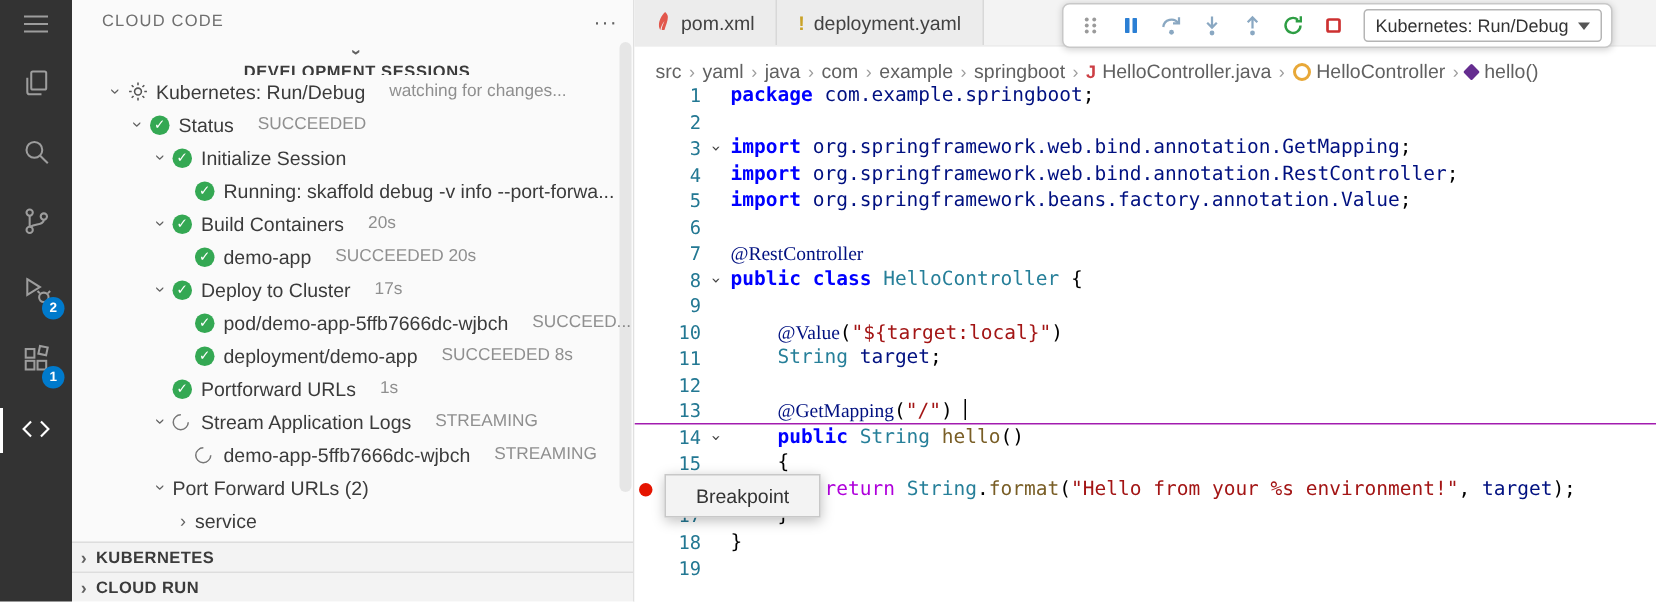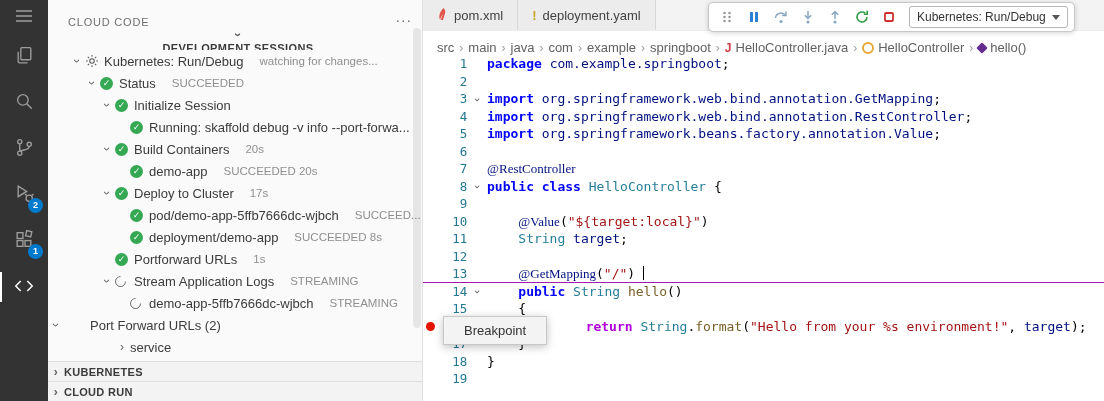--- a/index.html
+++ b/index.html
@@ -10,21 +10,21 @@
   .activitybar{width:48px;background:#333333;flex:none;display:flex;flex-direction:column;align-items:stretch;color:#9d9d9d;}
   .ab-item{height:46px;display:flex;align-items:center;justify-content:center;position:relative;cursor:pointer;color:#9d9d9d;}
   .ab-item.menu{height:34px;}
   .ab-item svg{stroke:currentColor;fill:none;stroke-width:1.3;}
   .ab-item.active{color:#ffffff;}
   .ab-item.active::before{content:"";position:absolute;left:0;top:8px;bottom:8px;width:2px;background:#fff;}
   .badge{position:absolute;right:5px;bottom:5px;background:#007acc;color:#fff;border-radius:50%;min-width:15px;height:15px;font-size:9px;line-height:15px;text-align:center;font-weight:bold;}
 
   
   .sidebar{width:374px;flex:none;background:#fafafa;border-right:1px solid #e0e0e0;position:relative;overflow:hidden;}
-  .sb-header{height:28px;display:flex;align-items:flex-end;padding:0 10px 0 20px;color:#6f6f6f;font-size:11px;letter-spacing:.8px;}
+  .sb-header{height:28px;display:flex;align-items:center;padding:0 10px 0 20px;color:#6f6f6f;font-size:11px;letter-spacing:.8px;}
   .sb-header .more{margin-left:auto;color:#616161;font-size:14px;cursor:pointer;}
   .tree{position:absolute;top:28px;left:0;right:0;bottom:40px;overflow:hidden;}
   .trow{height:22px;display:flex;align-items:center;white-space:nowrap;color:#3b3b3b;font-size:13px;cursor:pointer;overflow:hidden;}
   .trow.root{font-weight:bold;font-size:11px;letter-spacing:.4px;flex-direction:column;}
   .chev{display:inline-block;width:16px;flex:none;text-align:center;color:#616161;font-size:12px;}
   .chev.down{transform:rotate(90deg);}
   .icon-slot{width:19px;flex:none;display:flex;align-items:center;justify-content:flex-start;}
   .ic-check{width:13px;height:13px;border-radius:50%;background:#34a853;color:#fff;font-size:9px;line-height:13px;text-align:center;display:inline-block;}
   .ic-spin{width:11px;height:11px;border-radius:50%;border:1.5px solid #777;border-right-color:transparent;display:inline-block;transform:rotate(-45deg);box-sizing:border-box;}
   .tlabel{overflow:hidden;text-overflow:ellipsis;}
@@ -56,21 +56,21 @@
   .code-row{display:flex;height:17.5px;line-height:17.5px;box-sizing:border-box;white-space:pre;}
   .code-row.current{border-bottom:1px solid #a21caf;}
   .gutter{width:64px;flex:none;display:flex;align-items:center;height:100%;}
   .bp-slot{width:14px;padding-left:3px;display:flex;align-items:center;}
   .bp-dot{width:9px;height:9px;border-radius:50%;background:#e51400;}
   .lnum{width:28px;text-align:right;color:#237893;font-size:12.5px;cursor:pointer;}
   .fold{width:20px;text-align:center;color:#424242;}
   .fold .chev{font-size:11px;color:#424242;}
   .ct{white-space:pre;}
   .tk-kw{color:#0000ff;font-weight:bold;}
-  .tk-ctrl{color:#af00db;font-weight:bold;margin-left:36px;}
+  .tk-ctrl{color:#af00db;font-weight:normal;}
   .tk-type{color:#267f99;}
   .tk-str{color:#a31515;}
   .tk-fn{color:#795e26;}
   .tk-var{color:#001080;}
   .tk-ns{color:#001080;}
   .tk-ann{color:#001080;font-family:Liberation Serif, serif;}
   .tk-pl{color:#000000;}
   .cursor{display:inline-block;width:1.5px;height:14px;background:#000;vertical-align:-2px;}
   .bp-tooltip{position:absolute;left:20px;top:261px;background:#f3f3f3;border:1px solid #c8c8c8;box-shadow:0 2px 8px rgba(0,0,0,.25);padding:6px 20px;font-family:"Liberation Sans",sans-serif;font-size:13px;color:#333;z-index:8;}
 </style>
@@ -229,21 +229,21 @@
           <span class="suffix">STREAMING</span>
         </div>
         <div class="trow" style="padding-left: 66px;">
           <span class="chev"></span>
           <span class="icon-slot">
             <span class="ic-spin"></span>
           </span>
           <span class="tlabel">demo-app-5ffb7666dc-wjbch</span>
           <span class="suffix">STREAMING</span>
         </div>
-        <div class="trow" style=" gap: 26px;">
+        <div class="trow" style="padding-left: 51px;">
           <span class="chev down">›</span>
           <span class="tlabel">Port Forward URLs (2)</span>
         </div>
         <div class="trow" style="padding-left: 66px;">
           <span class="chev">›</span>
           <span class="tlabel">service</span>
         </div>
       </div>
     <div class="sb-scroll"></div>
     <div class="sb-bottom">
@@ -328,21 +328,21 @@
         <span class="caret"></span>
       </div>
     </div>
 
     <div class="breadcrumbs" id="breadcrumbs">
         <span class="bc-item">
           <span>src</span>
         </span>
         <span class="bc-sep">›</span>
         <span class="bc-item">
-          <span>main</span>
+          <span>yaml</span>
         </span>
         <span class="bc-sep">›</span>
         <span class="bc-item">
           <span>java</span>
         </span>
         <span class="bc-sep">›</span>
         <span class="bc-item">
           <span>com</span>
         </span>
         <span class="bc-sep">›</span>

